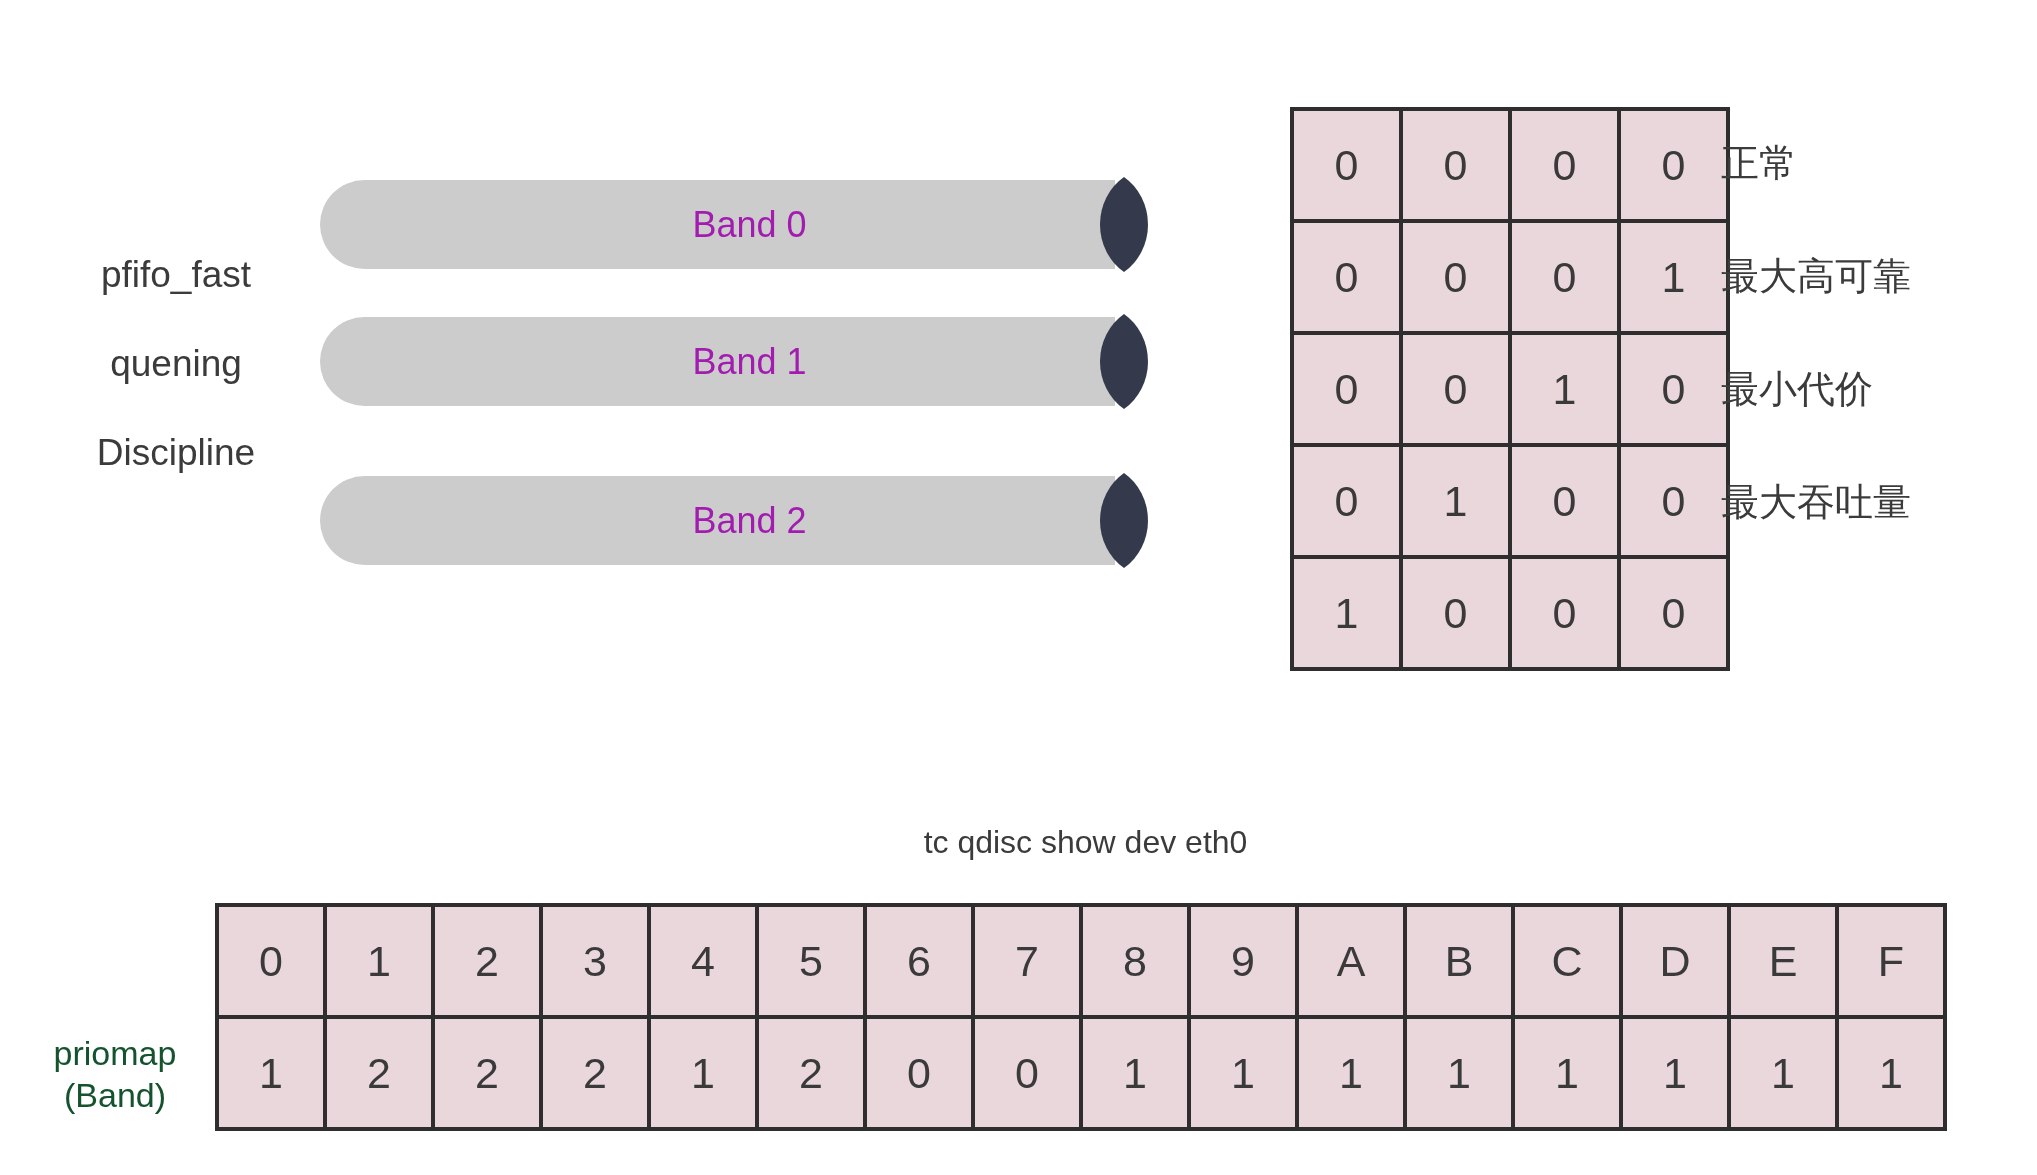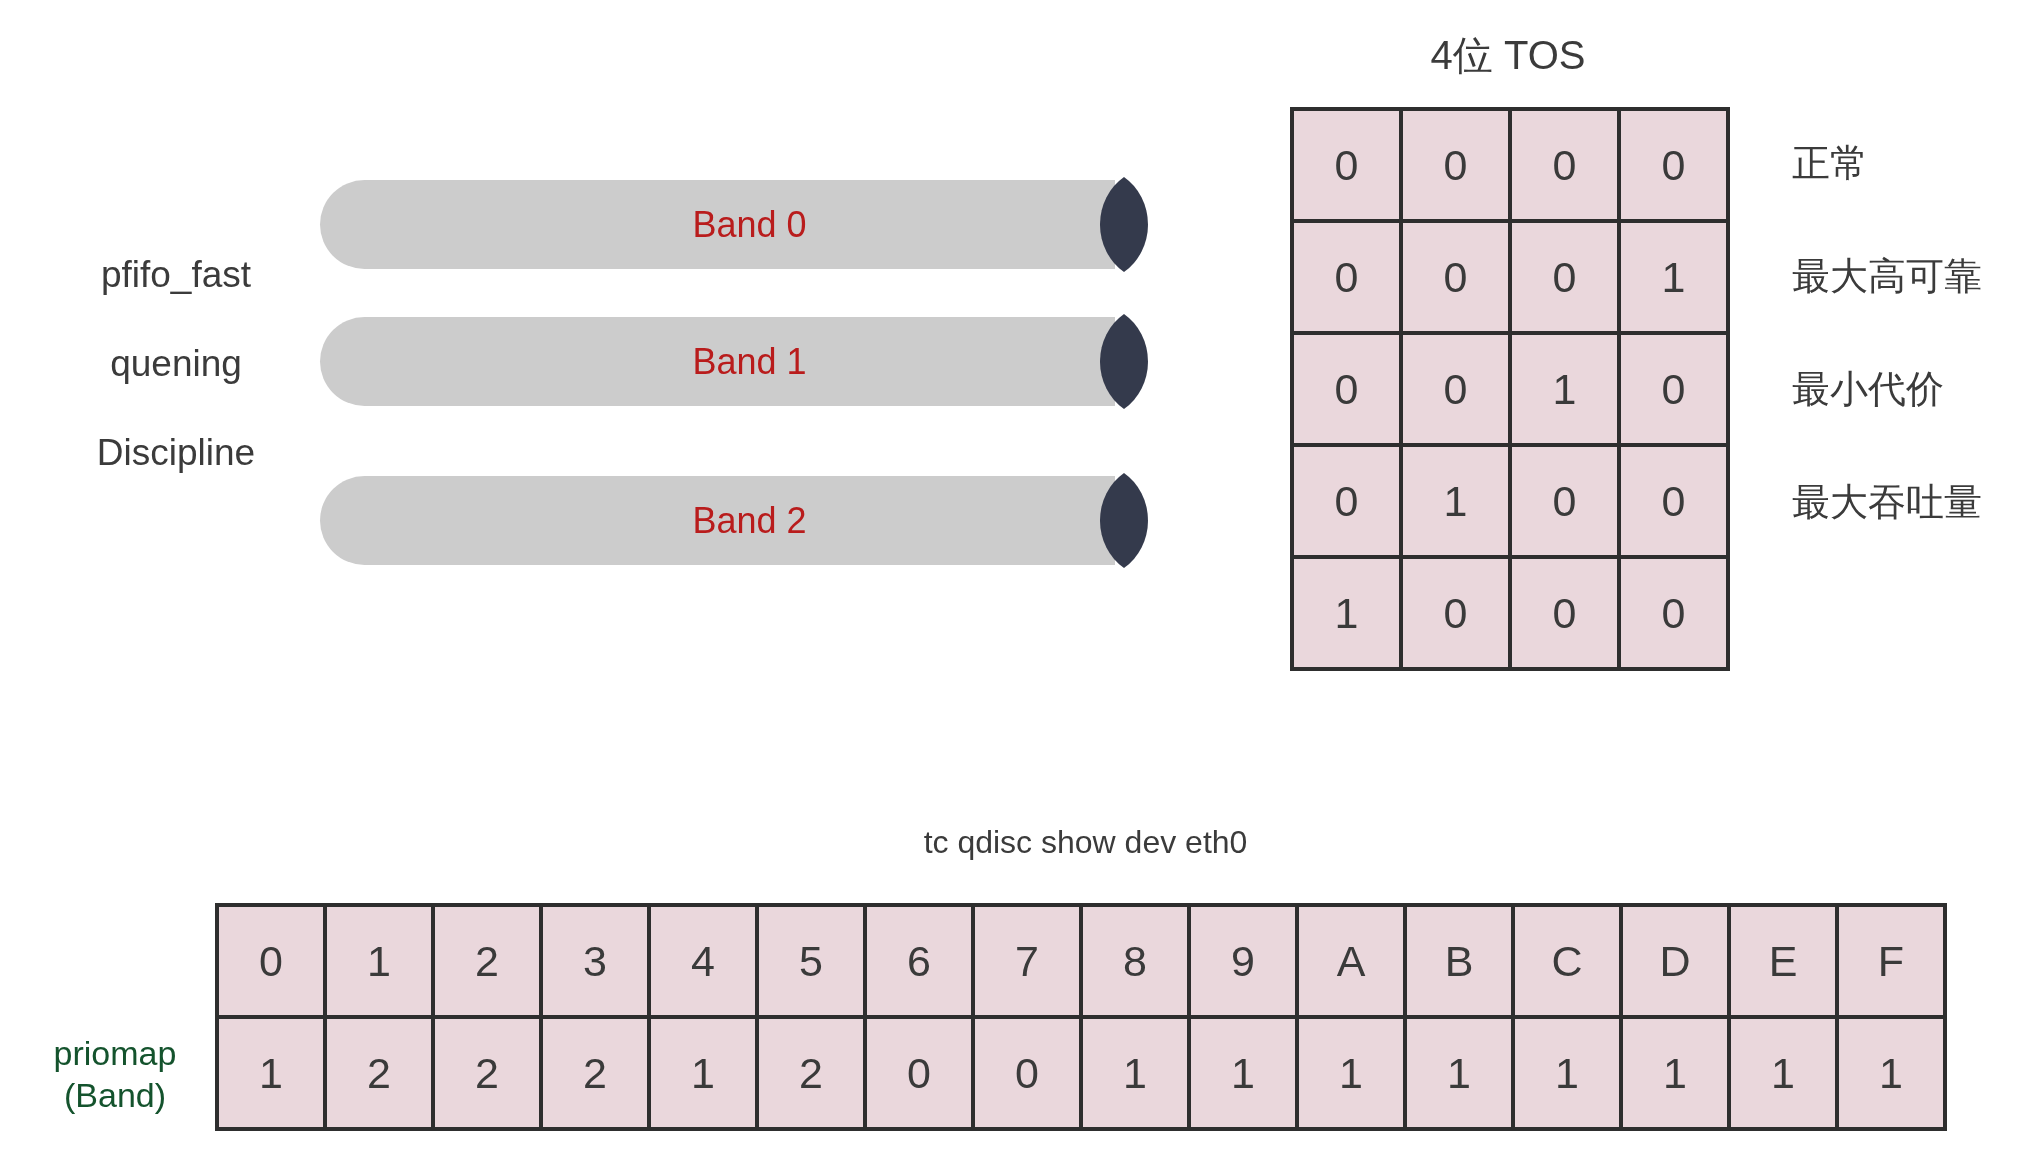--- a/index.html
+++ b/index.html
@@ -13,32 +13,32 @@
   body{font-family:"Liberation Sans","DejaVu Sans",sans-serif;color:var(--ink);}
   .canvas{position:relative;width:2037px;height:1175px;background:#ffffff;overflow:hidden;}
 
   
   .pfifo-label{position:absolute;left:55px;top:230px;width:242px;text-align:center;
     font-size:37px;line-height:89px;color:#3b3b3b;white-space:nowrap;}
 
   
   .band{position:absolute;left:320px;width:795px;height:89px;background:var(--bar-bg);
     border-radius:45px 0 0 45px;display:flex;align-items:center;justify-content:center;}
-  .band-label{font-size:36px;color:#b91c1c;margin-left:64px;}
+  .band-label{font-size:36px;color:#a21caf;margin-left:64px;}
   .lens{position:absolute;right:-33px;top:-3px;width:48px;height:95px;display:block;}
 
   
   .tos-title{position:absolute;left:1288px;top:33px;width:440px;text-align:center;
     font-size:40px;line-height:44px;color:#3b3b3b;white-space:nowrap;}
   table.data-table{position:absolute;border-collapse:collapse;border-spacing:0;}
   table.data-table td{border:4px solid var(--cell-border);background:var(--cell-bg);
     text-align:center;vertical-align:middle;font-size:43px;color:var(--ink);padding:0;}
   #tos-table{left:1290px;top:107px;}
   #tos-table td{width:105px;height:108px;}
-  .tos-row-labels{position:absolute;left:1792px;top:107px;}
+  .tos-row-labels{position:absolute;left:1721px;top:107px;}
   .tos-row-labels > div{height:113px;display:flex;align-items:center;
     font-size:38px;color:#3b3b3b;white-space:nowrap;}
 
   
   .qdisc-title{position:absolute;left:218px;top:820px;width:1735px;text-align:center;
     font-size:32px;line-height:44px;color:#3b3b3b;white-space:nowrap;}
   #priomap-table{left:215px;top:903px;}
   #priomap-table td{width:104px;height:108px;}
   .row-label-tos{position:absolute;left:30px;top:903px;width:170px;height:114px;
     display:flex;align-items:center;justify-content:center;font-size:34px;color:#3b3b3b;}
@@ -71,21 +71,20 @@
         </svg>
       </div>
       <div class="band" style="top: 476px;">
         <span class="band-label">Band 2</span>
         <svg class="lens" viewBox="0 0 54 100" preserveAspectRatio="none">
           <path d="M27 0 A59.8 59.8 0 0 1 27 100 A59.8 59.8 0 0 1 27 0 Z" fill="var(--lens)"></path>
         </svg>
       </div>
     </div>
 
-  <div class="tos-title">4位 TOS</div>
   <table class="data-table" id="tos-table">
       <tbody>
         <tr>
           <td>0</td>
           <td>0</td>
           <td>0</td>
           <td>0</td>
         </tr>
         <tr>
           <td>0</td>

